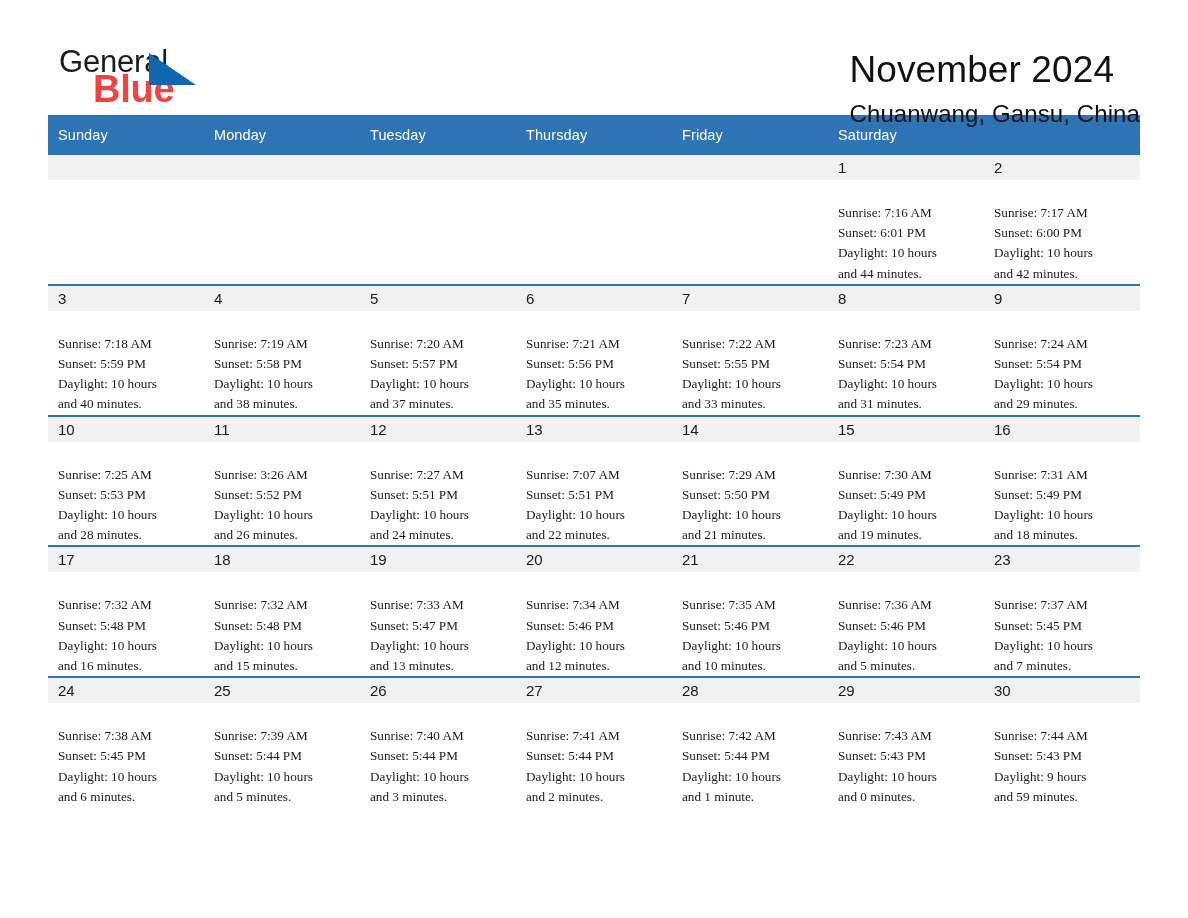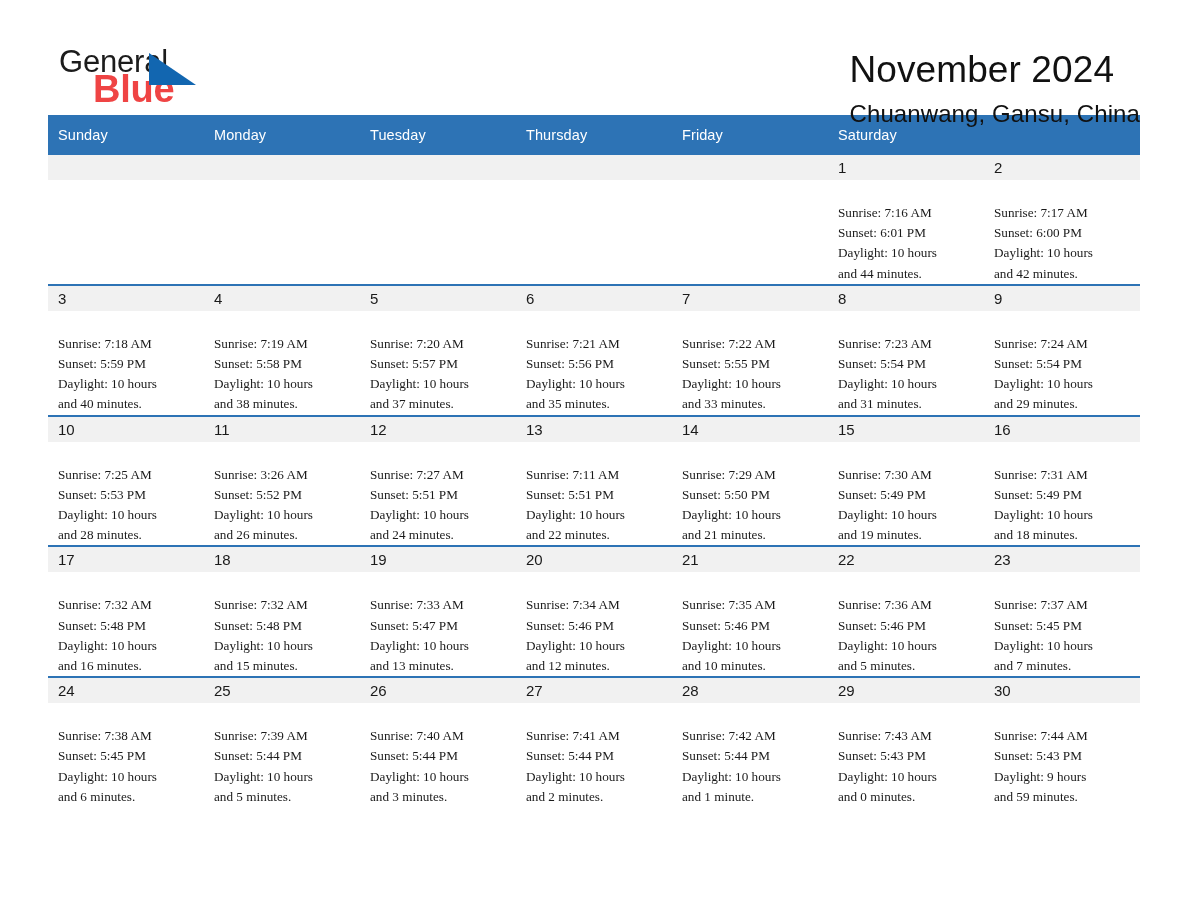--- a/index.html
+++ b/index.html
@@ -327,21 +327,21 @@
         <div class="dayinfo">
           <div>Sunrise: 7:27 AM</div>
           <div>Sunset: 5:51 PM</div>
           <div>Daylight: 10 hours</div>
           <div>and 24 minutes.</div>
         </div>
       </div>
       <div class="daycell">
         <div class="daynum-band"><span class="daynum">13</span></div>
         <div class="dayinfo">
-          <div>Sunrise: 7:11 AM</div>
+          <div>Sunrise: 7:07 AM</div>
           <div>Sunset: 5:51 PM</div>
           <div>Daylight: 10 hours</div>
           <div>and 22 minutes.</div>
         </div>
       </div>
       <div class="daycell">
         <div class="daynum-band"><span class="daynum">14</span></div>
         <div class="dayinfo">
           <div>Sunrise: 7:29 AM</div>
           <div>Sunset: 5:50 PM</div>

